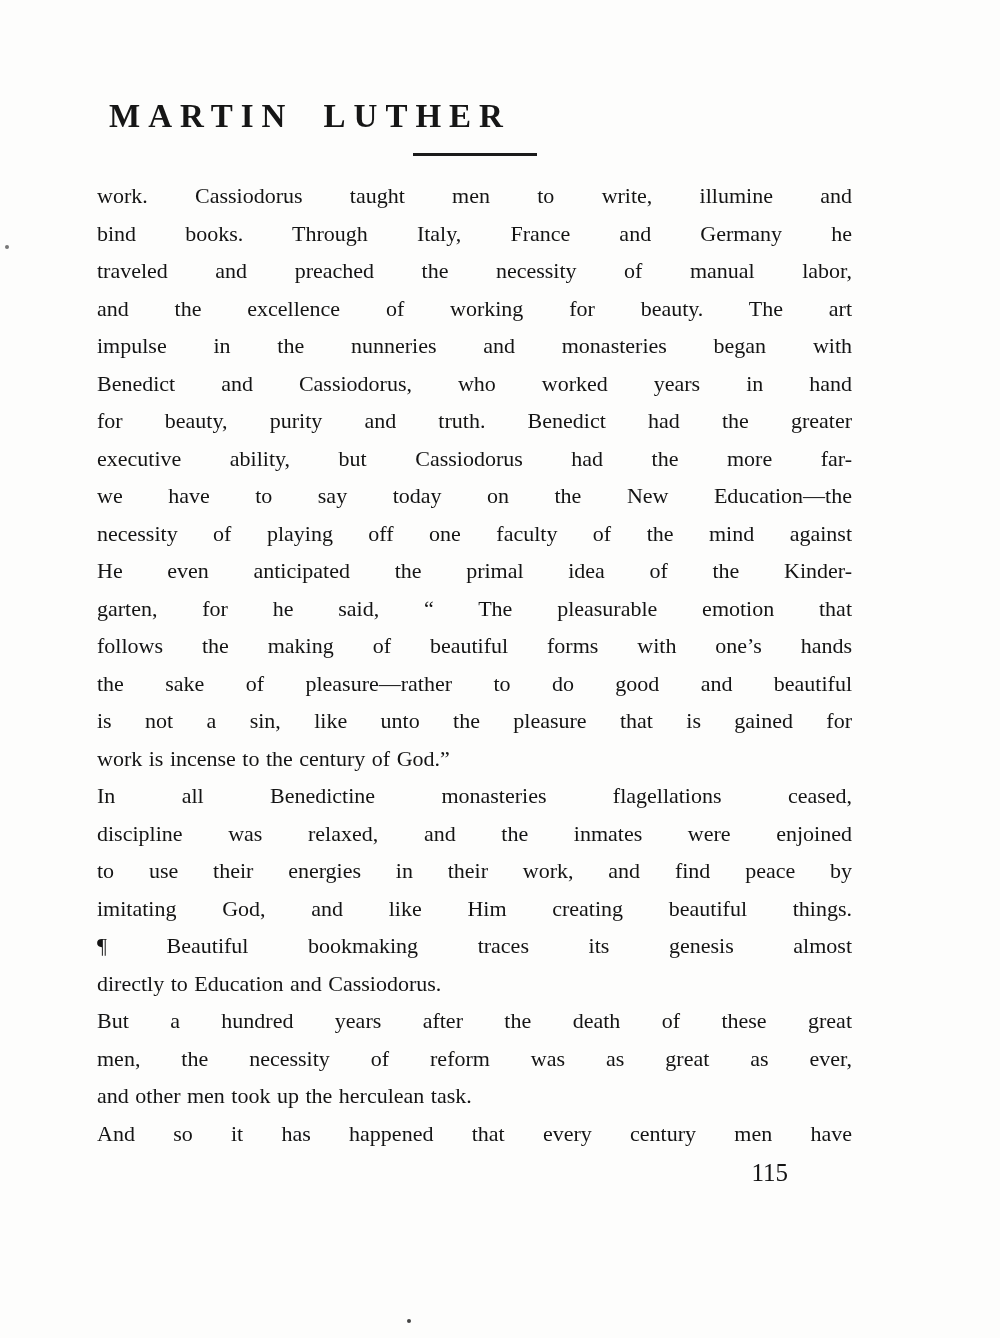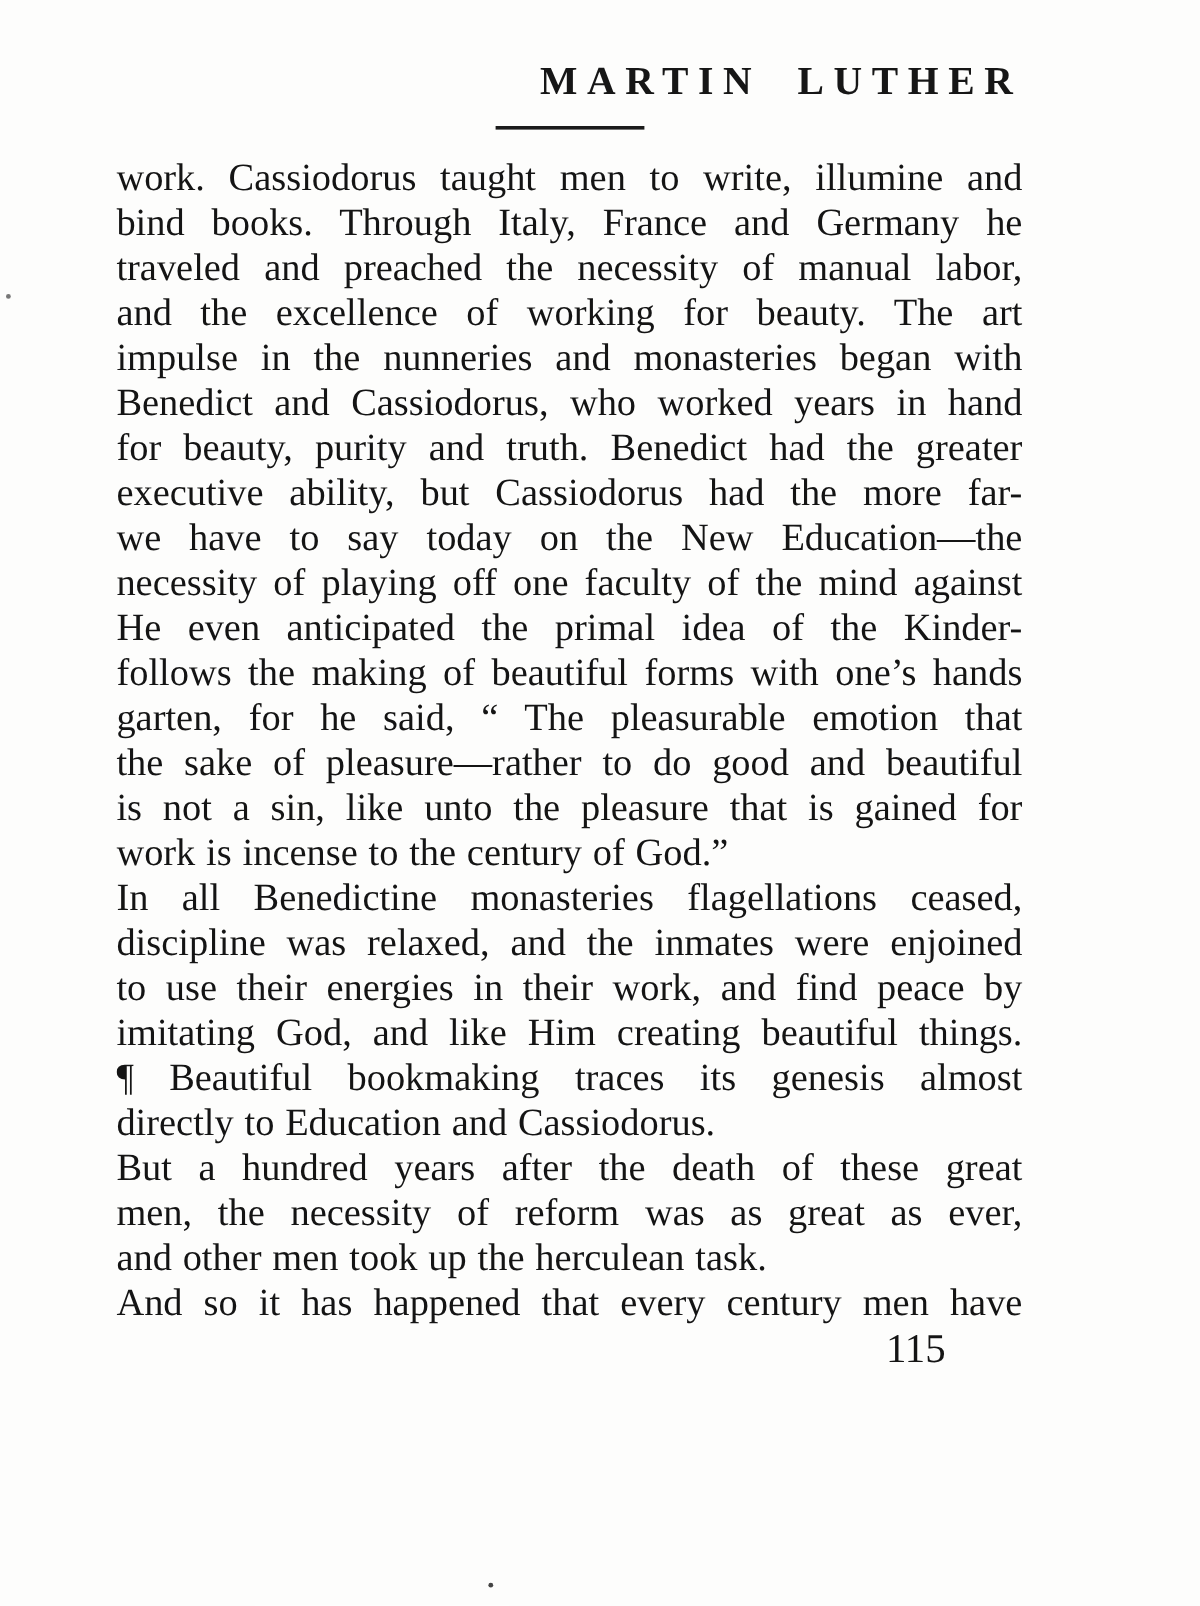--- a/index.html
+++ b/index.html
@@ -15,54 +15,54 @@
     color: #141414;
     overflow: hidden;
   }
   .column {
     position: absolute;
     left: 97px;
     top: 0;
     width: 755px;
   }
   .title {
-    margin: 0;
-    padding-top: 48px;
-    text-align: right;
+    margin: 12px;
+    padding-top: 84px;
+    text-align: left;
     font-size: 33px;
     font-weight: bold;
     letter-spacing: 8px;
     word-spacing: 14px;
     line-height: 40px;
     color: #161616;
   }
   .divider {
     width: 124px;
     height: 3px;
     background: #1b1b1b;
     margin: 17px auto 0 auto;
   }
   .body-text {
     margin-top: 21px;
   }
   .line {
-    font-size: 32px;
+    font-size: 22px;
     line-height: 37.5px;
     height: 37.5px;
     overflow: hidden;
     white-space: normal;
     text-align: left;
     word-spacing: 1px;
   }
   .line.j {
     text-align: justify;
     text-align-last: justify;
   }
   .page-number {
-    font-size: 34px;
+    font-size: 25px;
     line-height: 37px;
     text-align: right;
     padding-right: 64px;
     margin-top: 2px;
   }
   .speck {
     position: absolute;
     background: #555;
     border-radius: 50%;
   }
@@ -93,22 +93,22 @@
       <div class="line j">bind books. Through Italy, France and Germany he</div>
       <div class="line j">traveled and preached the necessity of manual labor,</div>
       <div class="line j">and the excellence of working for beauty. The art</div>
       <div class="line j">impulse in the nunneries and monasteries began with</div>
       <div class="line j">Benedict and Cassiodorus, who worked years in hand</div>
       <div class="line j">for beauty, purity and truth. Benedict had the greater</div>
       <div class="line j">executive ability, but Cassiodorus had the more far-</div>
       <div class="line j">we have to say today on the New Education—the</div>
       <div class="line j">necessity of playing off one faculty of the mind against</div>
       <div class="line j">He even anticipated the primal idea of the Kinder-</div>
+      <div class="line j">garten, for he said, “ The pleasurable emotion that</div>
       <div class="line j">follows the making of beautiful forms with one’s hands</div>
-      <div class="line j">garten, for he said, “ The pleasurable emotion that</div>
       <div class="line j">the sake of pleasure—rather to do good and beautiful</div>
       <div class="line j">is not a sin, like unto the pleasure that is gained for</div>
       <div class="line">work is incense to the century of God.”</div>
       <div class="line j">In all Benedictine monasteries flagellations ceased,</div>
       <div class="line j">discipline was relaxed, and the inmates were enjoined</div>
       <div class="line j">to use their energies in their work, and find peace by</div>
       <div class="line j">imitating God, and like Him creating beautiful things.</div>
       <div class="line j">¶ Beautiful bookmaking traces its genesis almost</div>
       <div class="line">directly to Education and Cassiodorus.</div>
       <div class="line j">But a hundred years after the death of these great</div>

